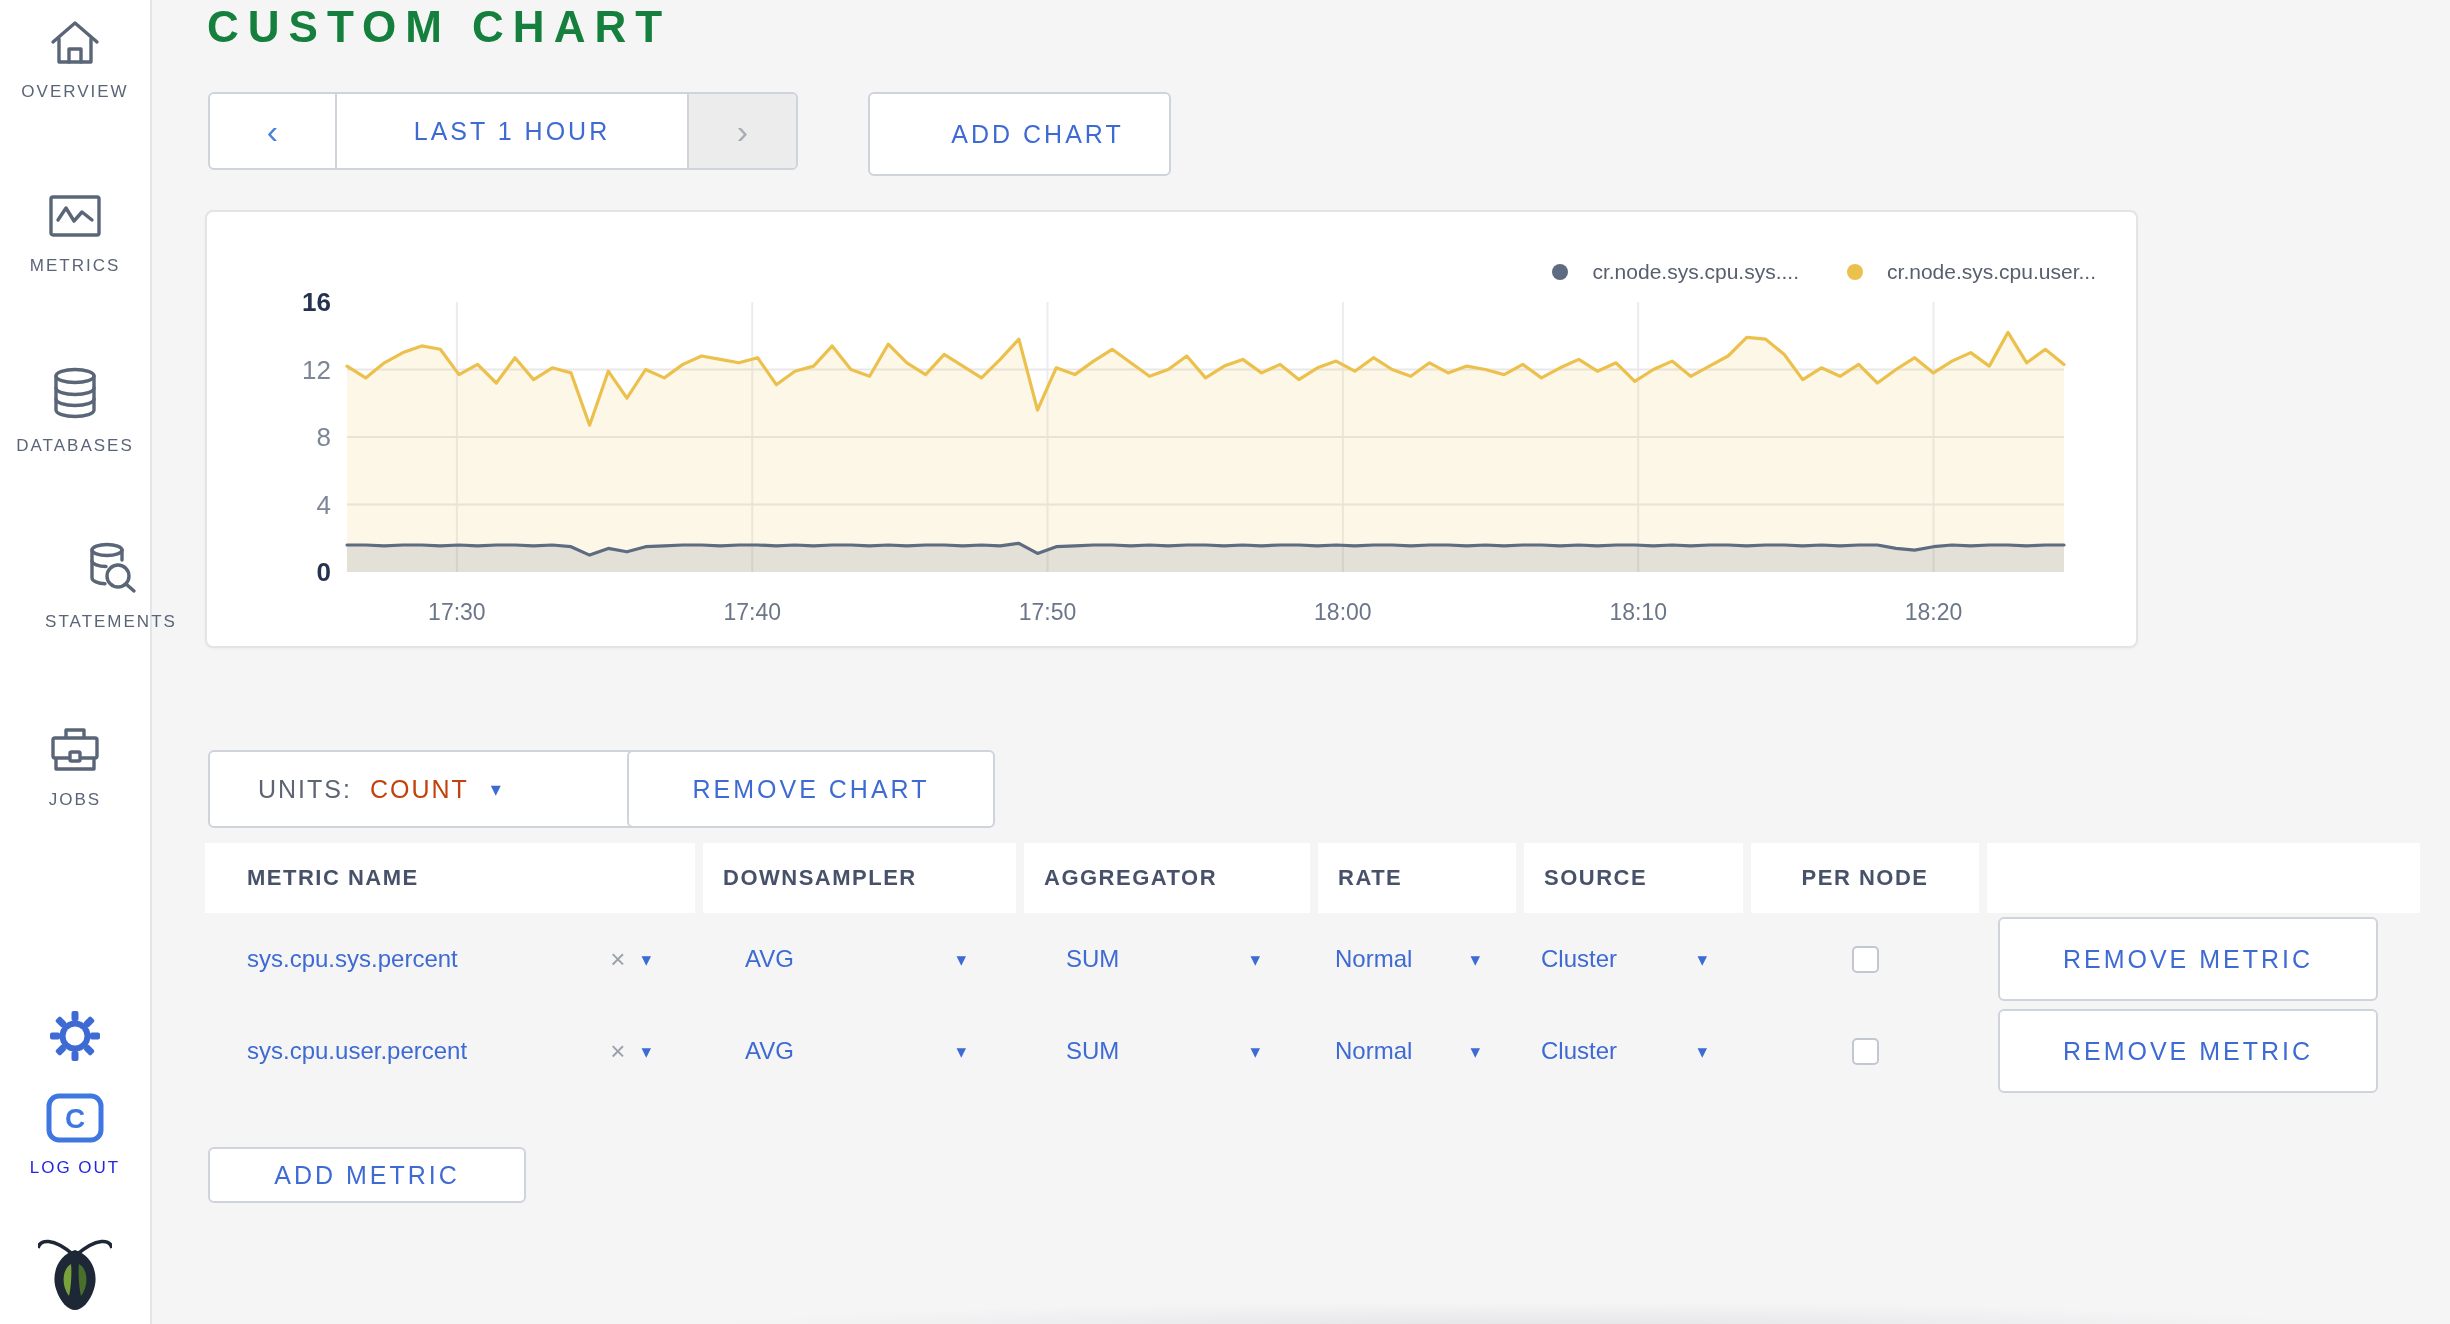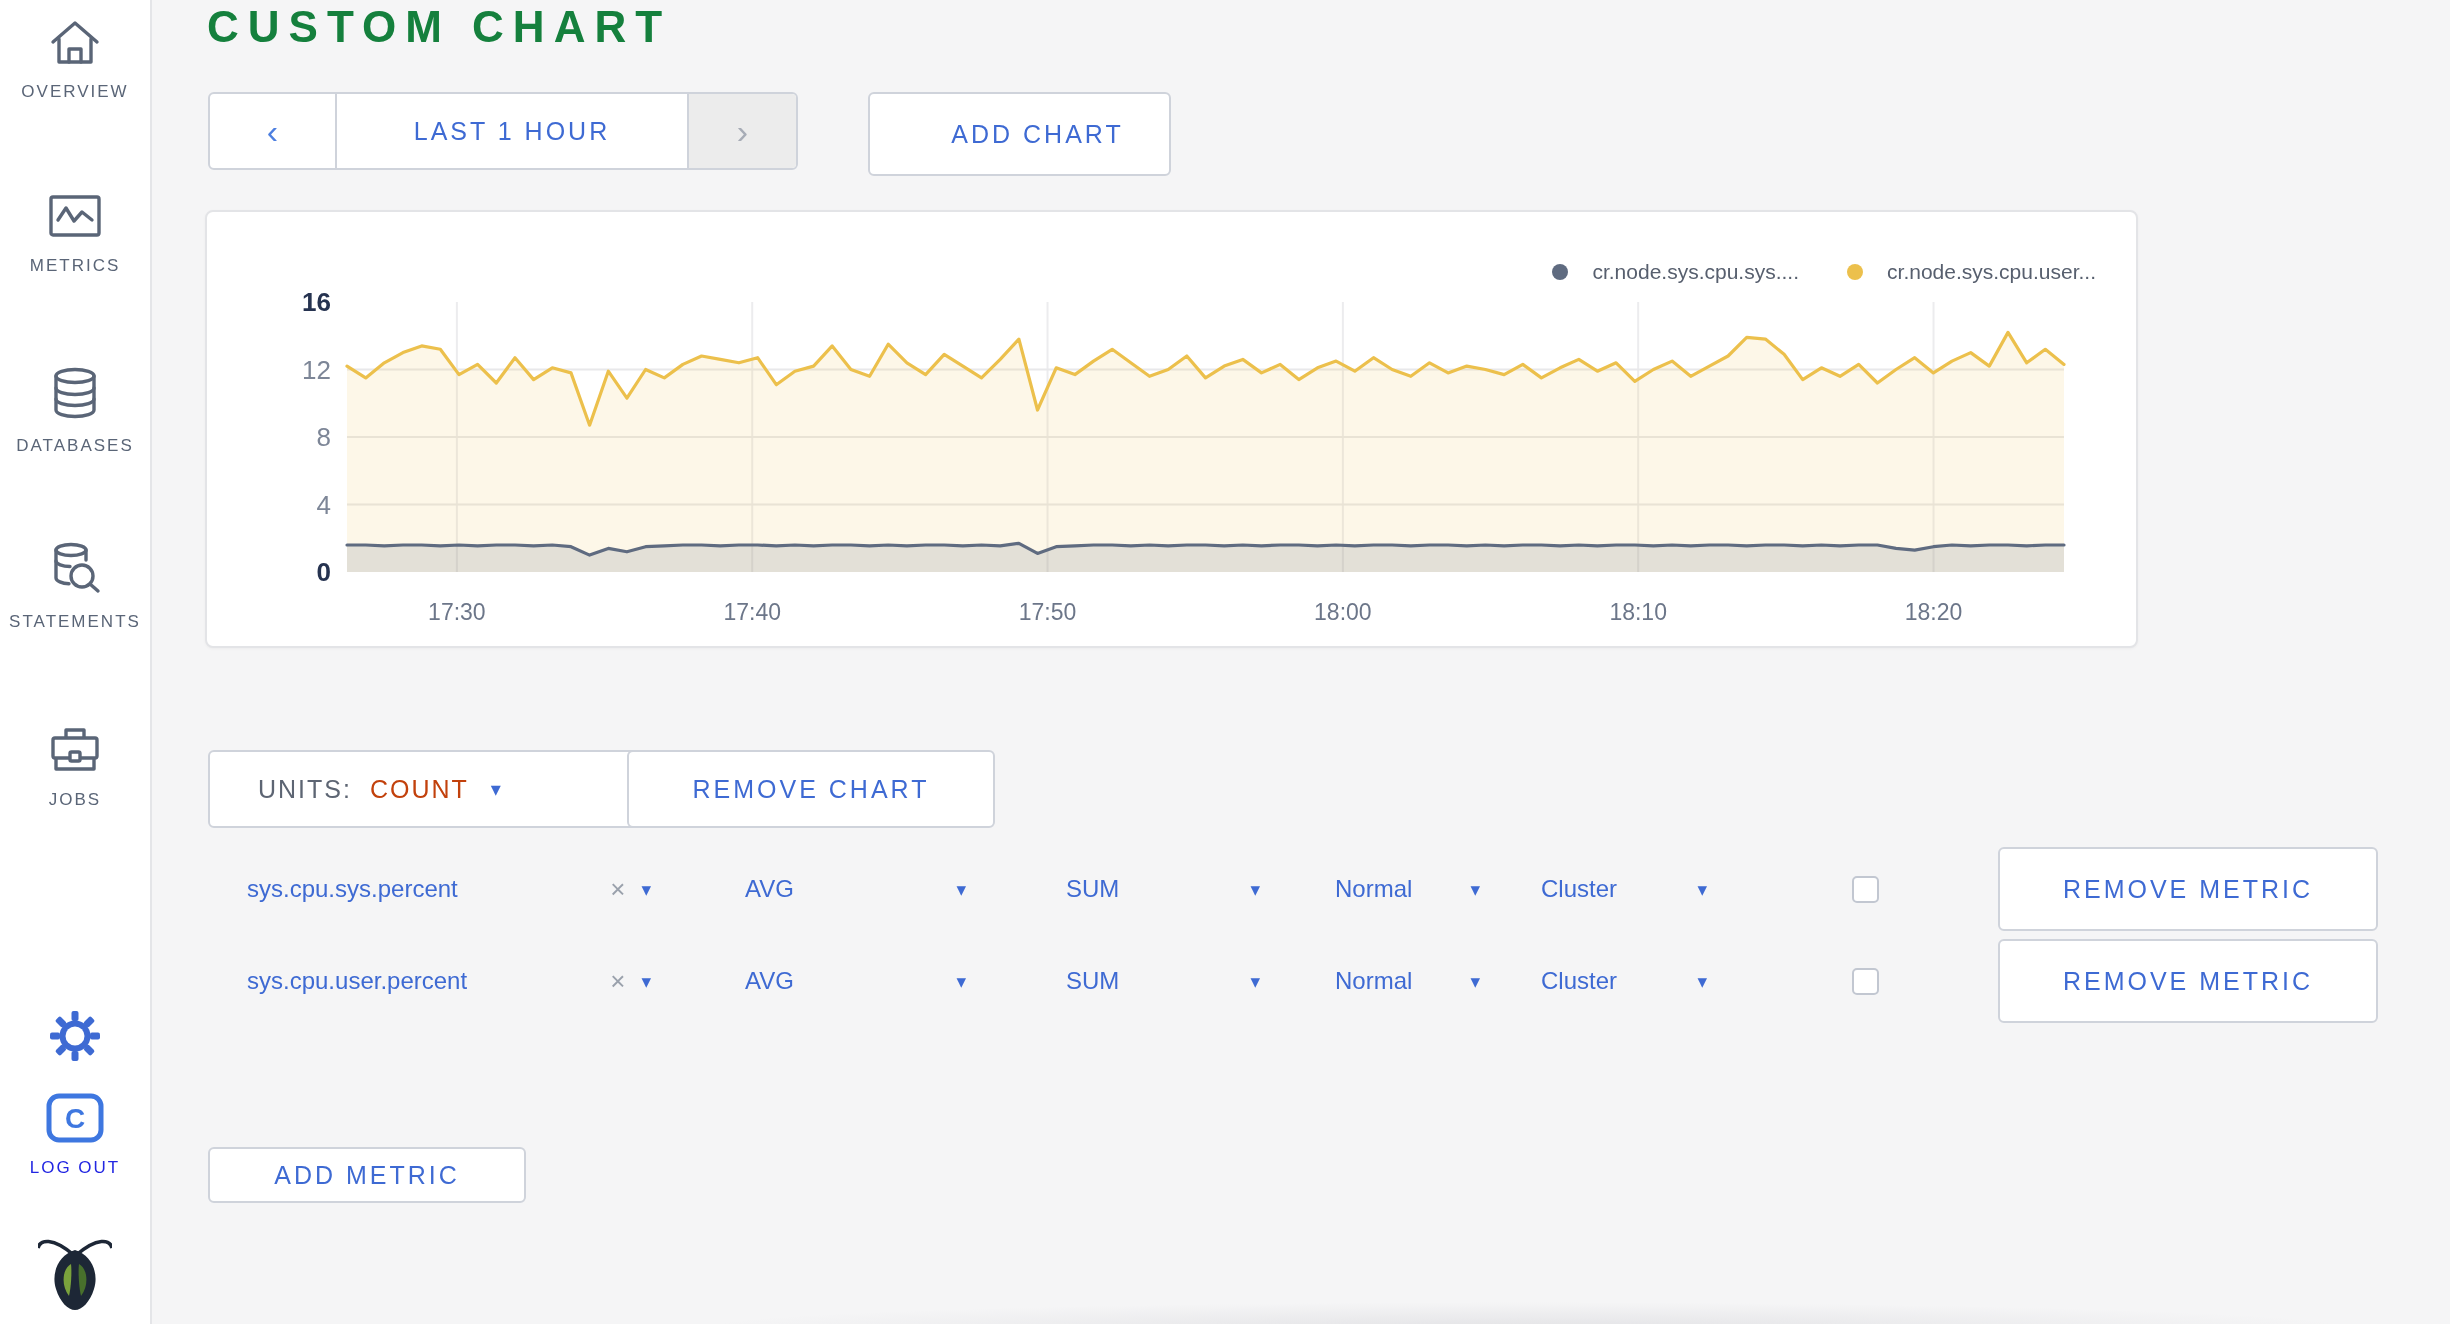--- a/index.html
+++ b/index.html
@@ -118,21 +118,21 @@
       <svg width="58" height="56" viewBox="0 0 58 56" fill="none" stroke="#5a6577" stroke-width="3.4" stroke-linecap="round">
         <ellipse cx="29" cy="10" rx="19" ry="6.5"></ellipse>
         <path d="M10 10 V44 C10 47.6 18.5 50.5 29 50.5 C39.5 50.5 48 47.6 48 44 V10"></path>
         <path d="M10 22 C10 25.6 18.5 28.5 29 28.5 C39.5 28.5 48 25.6 48 22"></path>
         <path d="M10 33 C10 36.6 18.5 39.5 29 39.5 C39.5 39.5 48 36.6 48 33"></path>
       </svg>
     </span>
     <div class="side-label">DATABASES</div>
   </div>
 
-  <div class="side-item" style="top:540px;">
+  <div class="side-item" style="top:540px;margin-left:36px;">
     <span class="icon">
       <svg width="58" height="58" viewBox="0 0 58 58" fill="none" stroke="#5a6577" stroke-width="3.4" stroke-linecap="round">
         <ellipse cx="25" cy="10" rx="15" ry="5.5"></ellipse>
         <path d="M10 10 V38 C10 41 16 43.5 23 43.8"></path>
         <path d="M40 10 V20"></path>
         <path d="M10 21 C10 24 16.5 26.5 24 26.5"></path>
         <circle cx="36" cy="36" r="11"></circle>
         <path d="M44 44 L52 51"></path>
       </svg>
     </span>
@@ -253,20 +253,29 @@
   </section>
 
   <div class="btn units-box">
     <span class="units-label">UNITS:</span>
     <span class="units-value">COUNT</span>
     <span class="units-caret">▾</span>
   </div>
   <button class="btn remove-chart-btn">REMOVE CHART</button>
 
   <div class="metric-table">
+    <div class="thead" id="table-header">
+        <div class="th c0">METRIC NAME</div>
+        <div class="th c1">DOWNSAMPLER</div>
+        <div class="th c2">AGGREGATOR</div>
+        <div class="th c3">RATE</div>
+        <div class="th c4">SOURCE</div>
+        <div class="th c5">PER NODE</div>
+        <div class="th c6"></div>
+      </div>
     <div id="table-body">
   <div class="trow">
     <div class="td c0">
       <span class="blue-text metric-name">sys.cpu.sys.percent</span>
       <span class="close-x">×</span>
       <span class="caret metric-caret">▾</span>
     </div>
     <div class="td c1">
       <span class="blue-text ds-value">AVG</span>
       <span class="caret dd-caret">▾</span>

